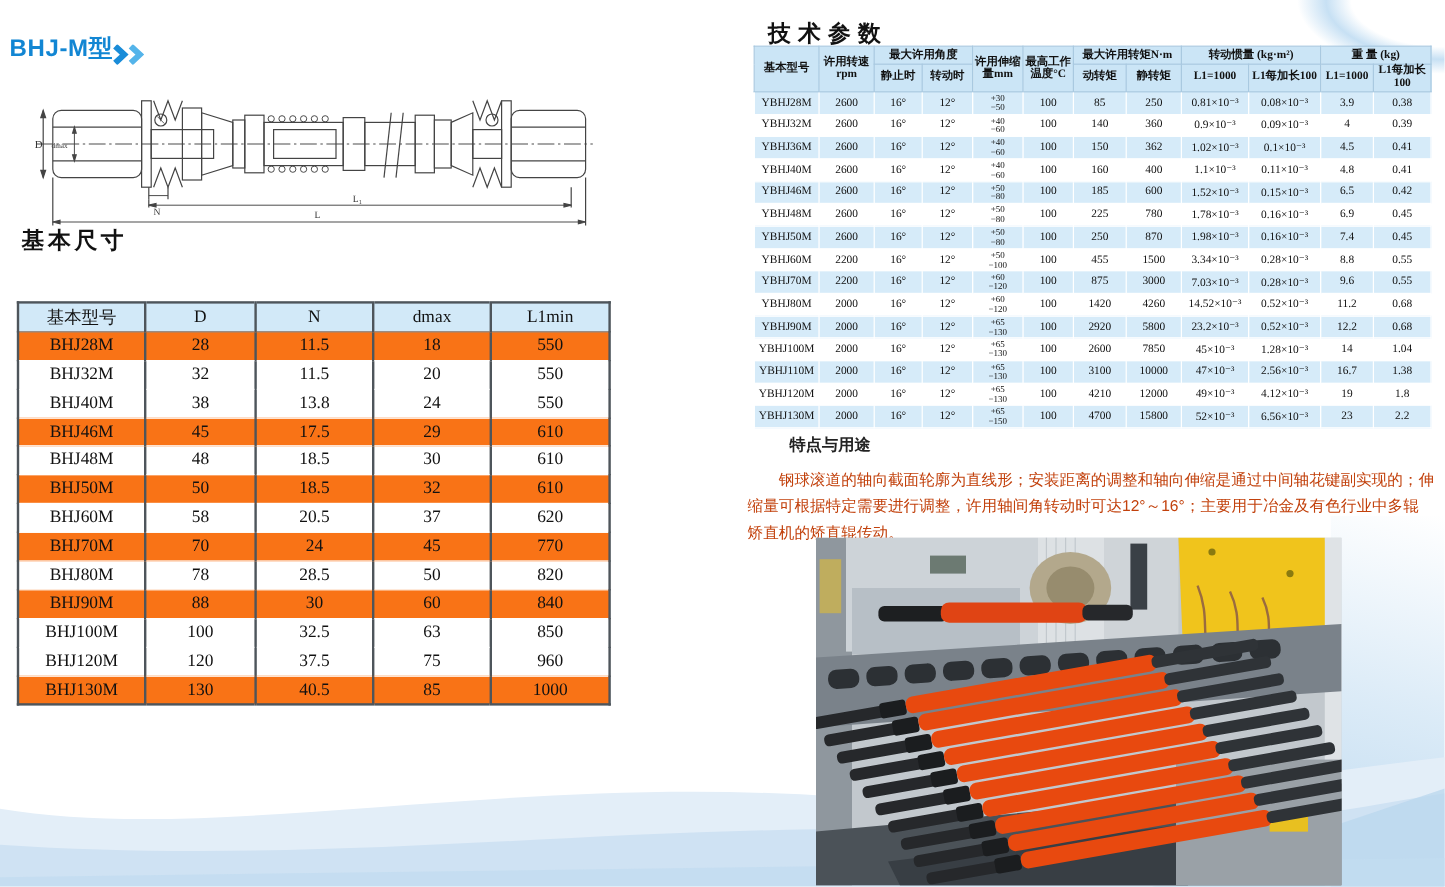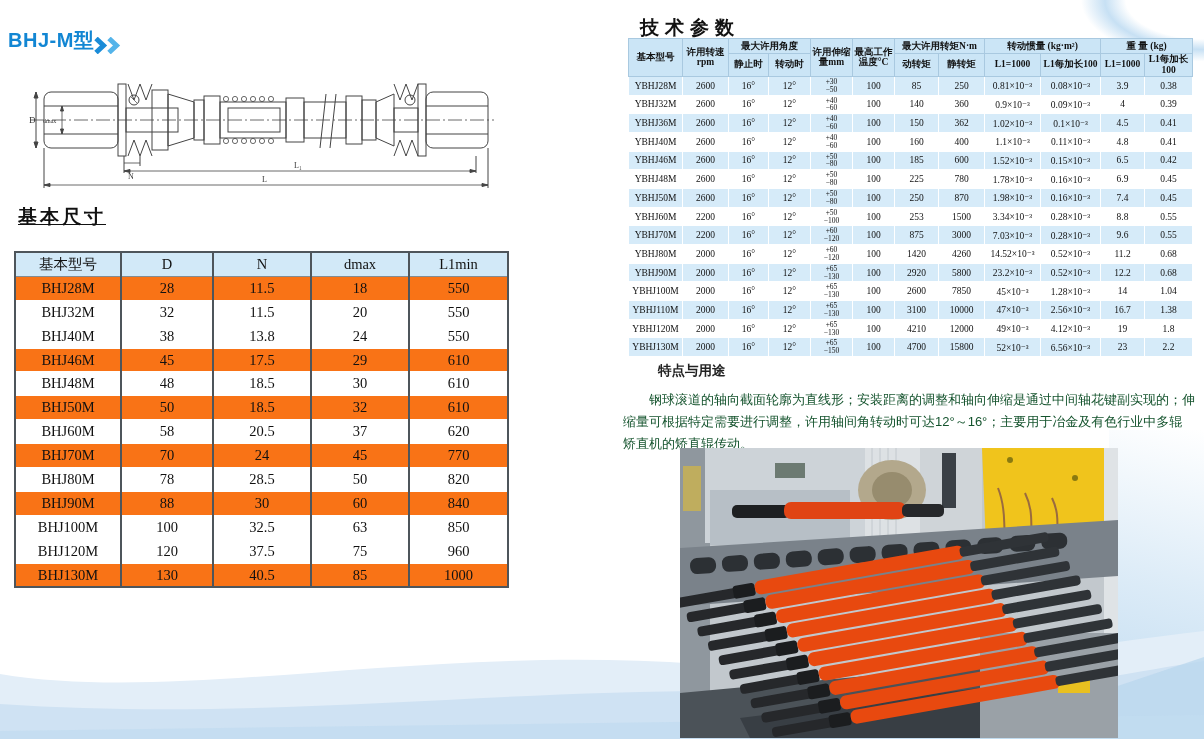--- a/index.html
+++ b/index.html
@@ -11,21 +11,21 @@
         background:linear-gradient(195deg,rgba(220,236,248,0) 0%,rgba(214,232,246,.85) 50%,#bedaf0 100%);}
   .corner-wisp{position:absolute;top:0;right:0;width:150px;height:75px;z-index:0;
         background:radial-gradient(ellipse 150px 75px at 100% 0%,rgba(180,214,240,0) 52%,rgba(180,214,240,.75) 66%,rgba(180,214,240,0) 82%);}
   
   .series-title{position:absolute;left:8px;top:27px;z-index:1;display:flex;align-items:flex-end;}
   .series-title .txt{font-size:20px;font-weight:bold;color:#1286d3;letter-spacing:.5px;}
   
   .diagram{position:absolute;left:28px;top:70px;width:470px;height:122px;z-index:1;}
   .diagram text{font-family:"Liberation Serif","DejaVu Serif",serif;fill:#333;}
   
-  .h-dims{position:absolute;left:18px;top:204px;margin:0;font-size:19px;font-weight:bold;letter-spacing:3px;z-index:1;text-decoration:underline;}
+  .h-dims{position:absolute;left:18px;top:188px;margin:0;font-size:19px;font-weight:bold;letter-spacing:3px;z-index:1;}
   .h-params{position:absolute;left:628px;top:3px;margin:12px;font-size:19px;font-weight:bold;letter-spacing:6px;z-index:1;}
   
   .dims-table{position:absolute;left:14px;top:251px;width:493px;z-index:1;border-collapse:collapse;
         font-family:"Liberation Serif","DejaVu Serif",serif;font-size:14.5px;text-align:center;table-layout:fixed;}
   .dims-table{border:2px solid #4e555b;}
   .dims-table th,.dims-table td{border-left:2px solid #4e555b;border-top:1.5px solid #fff;
         height:22.9px;padding:0;font-weight:normal;}
   .dims-table th{background:#d2e9f8;border-top:none;border-bottom:1px solid #828c94;}
   .dims-table th:first-child,.dims-table td:first-child{border-left:none;}
   .dims-table tr.stripe td{background:#f97316;}
@@ -34,21 +34,21 @@
         font-family:"Liberation Serif","DejaVu Serif",serif;font-size:9.5px;text-align:center;table-layout:fixed;}
   .params-table{border:1.5px solid #8f959b;}
   .params-table th{background:#cbe5f6;border:1px solid #a9c9e0;font-size:9.5px;font-weight:bold;
         padding:0;height:14px;white-space:pre-line;line-height:1.15;}
   .params-table td{border:1px solid #ffffff;padding:0;height:17.7px;}
   .params-table tr.stripe td{background:#d6ebf9;}
   .params-table td.c-stretch{white-space:pre-line;font-size:7.5px;line-height:1.05;}
   
   .features{position:absolute;left:623px;top:362px;width:572px;z-index:1;}
   .features h3{margin:0 0 9px 35px;font-size:13.5px;font-weight:bold;color:#222;}
-  .features p{margin:0;font-size:13px;line-height:22px;color:#14532d;text-indent:2em;}
+  .features p{margin:0;font-size:13px;line-height:22px;color:#c2410c;text-indent:2em;}
   
   .photo{position:absolute;left:680px;top:448px;width:438px;height:290px;z-index:2;}
 </style>
 </head>
 <body>
 
 <div class="page">
 
   <div class="corner-wisp"></div>
   <div class="right-fade"></div>
@@ -414,21 +414,21 @@
         <td>0.45</td>
       </tr>
         <tr>
         <td>YBHJ60M</td>
         <td>2200</td>
         <td>16°</td>
         <td>12°</td>
         <td class="c-stretch">+50
 −100</td>
         <td>100</td>
-        <td>253</td>
+        <td>455</td>
         <td>1500</td>
         <td>3.34×10⁻³</td>
         <td>0.28×10⁻³</td>
         <td>8.8</td>
         <td>0.55</td>
       </tr>
         <tr class="stripe">
         <td>YBHJ70M</td>
         <td>2200</td>
         <td>16°</td>

